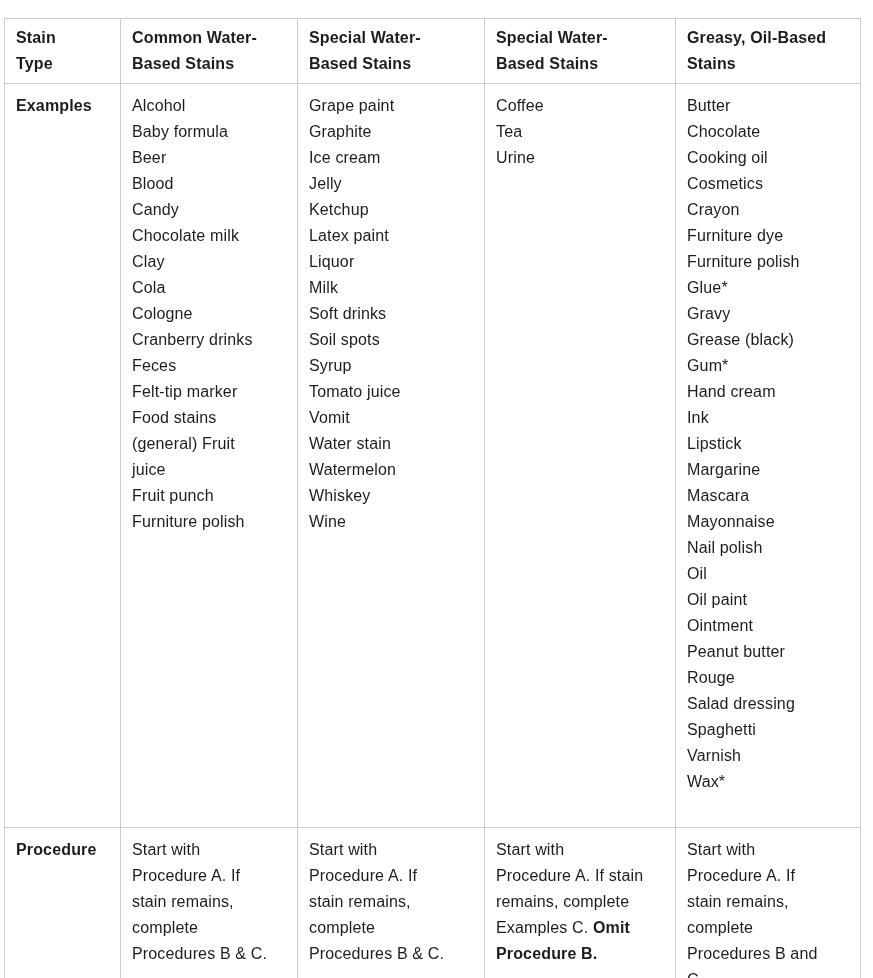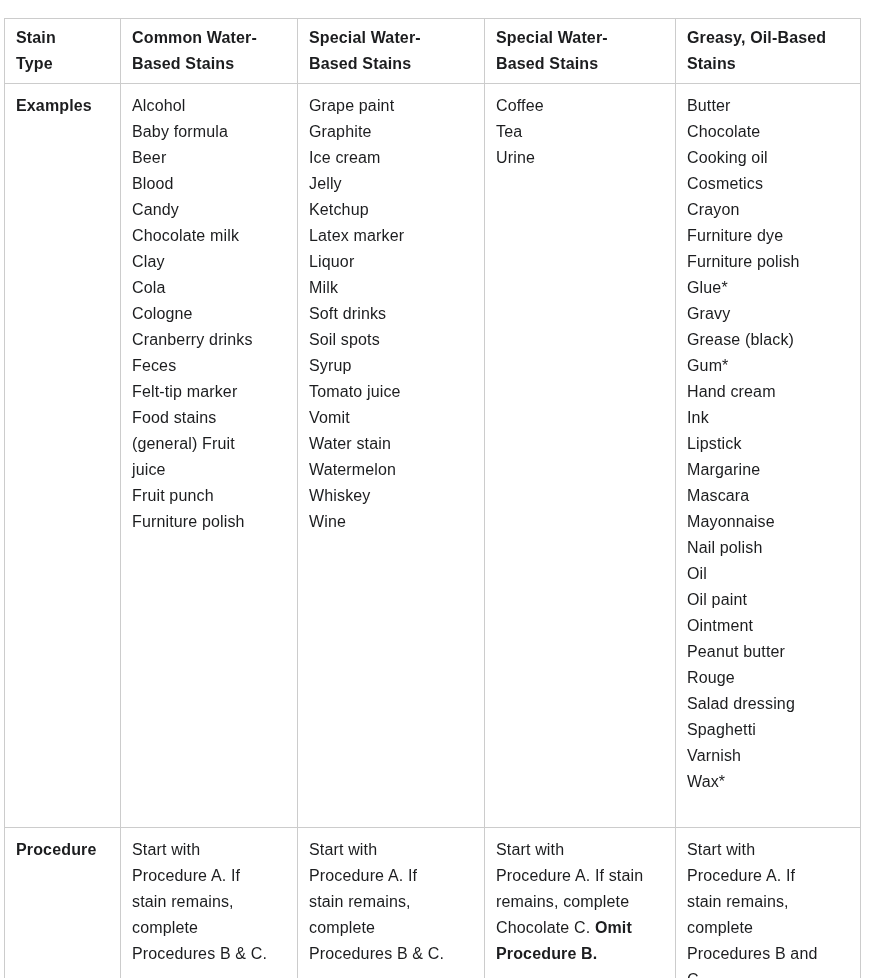--- a/index.html
+++ b/index.html
@@ -95,21 +95,21 @@
           <div class="line"><span>juice</span></div>
           <div class="line"><span>Fruit punch</span></div>
           <div class="line"><span>Furniture polish</span></div>
         </td>
         <td>
           <div class="line"><span>Grape paint</span></div>
           <div class="line"><span>Graphite</span></div>
           <div class="line"><span>Ice cream</span></div>
           <div class="line"><span>Jelly</span></div>
           <div class="line"><span>Ketchup</span></div>
-          <div class="line"><span>Latex marker</span></div>
+          <div class="line"><span>Latex paint</span></div>
           <div class="line"><span>Liquor</span></div>
           <div class="line"><span>Milk</span></div>
           <div class="line"><span>Soft drinks</span></div>
           <div class="line"><span>Soil spots</span></div>
           <div class="line"><span>Syrup</span></div>
           <div class="line"><span>Tomato juice</span></div>
           <div class="line"><span>Vomit</span></div>
           <div class="line"><span>Water stain</span></div>
           <div class="line"><span>Watermelon</span></div>
           <div class="line"><span>Whiskey</span></div>
@@ -163,21 +163,21 @@
           <div class="line"><span>Start with</span></div>
           <div class="line"><span>Procedure A. If</span></div>
           <div class="line"><span>stain remains,</span></div>
           <div class="line"><span>complete</span></div>
           <div class="line"><span>Procedures B &amp; C.</span></div>
         </td>
         <td>
           <div class="line"><span>Start with</span></div>
           <div class="line"><span>Procedure A. If stain</span></div>
           <div class="line"><span>remains, complete</span></div>
-          <div class="line"><span>Chocolate C. </span><b>Omit</b></div>
+          <div class="line"><span>Examples C. </span><b>Omit</b></div>
           <div class="line"><b>Procedure B.</b></div>
         </td>
         <td>
           <div class="line"><span>Start with</span></div>
           <div class="line"><span>Procedure A. If</span></div>
           <div class="line"><span>stain remains,</span></div>
           <div class="line"><span>complete</span></div>
           <div class="line"><span>Procedures B and</span></div>
           <div class="line"><span>C.</span></div>
         </td>

